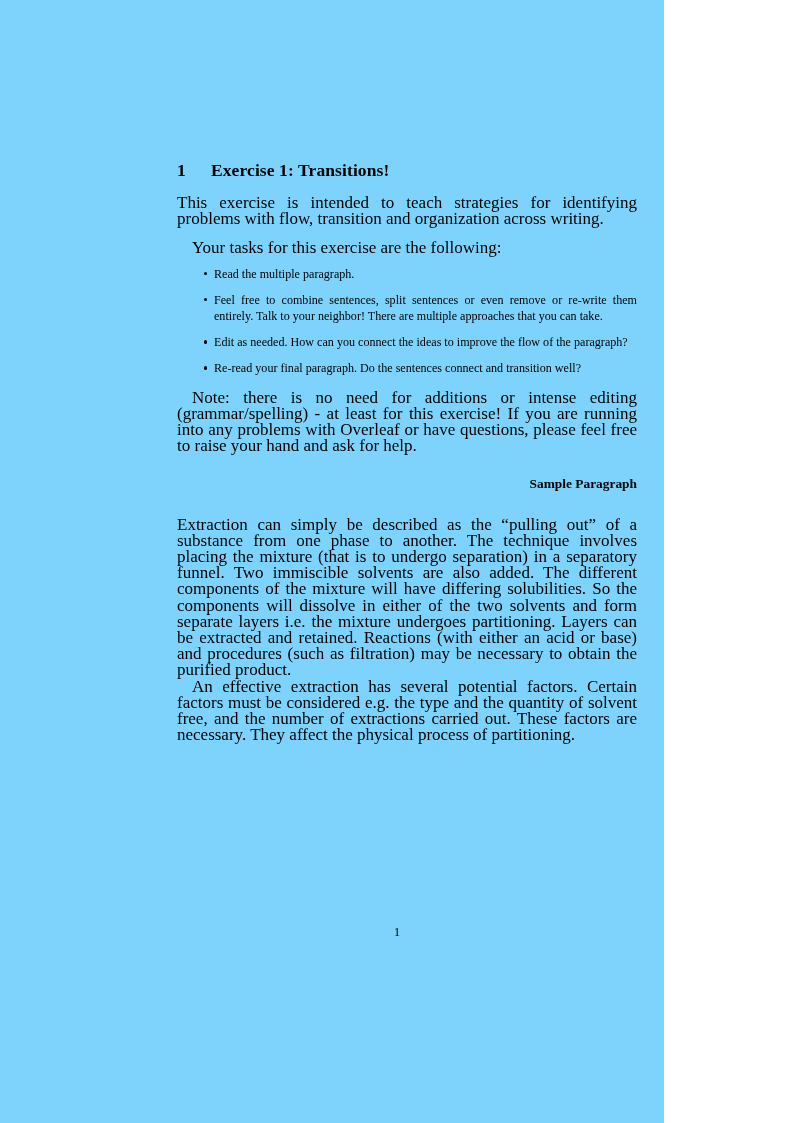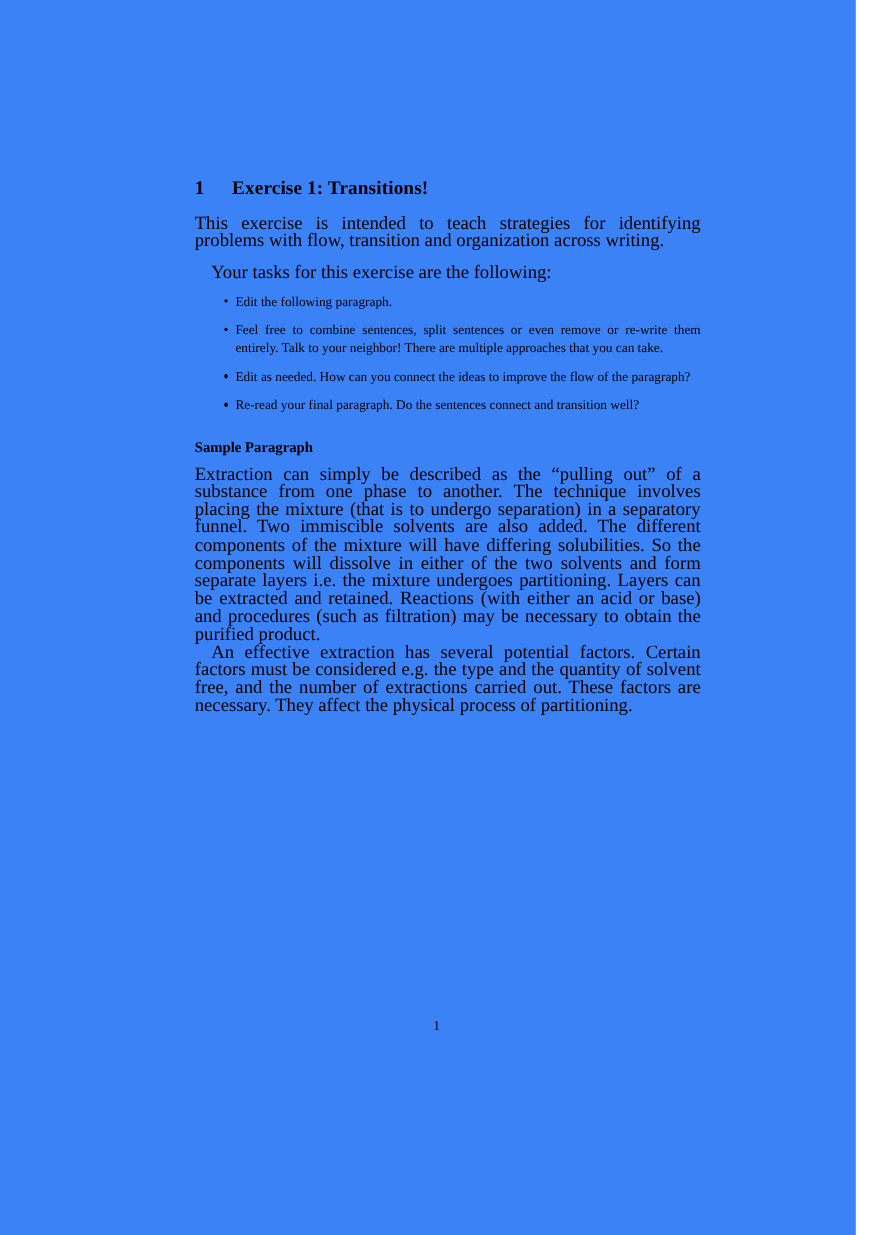--- a/index.html
+++ b/index.html
@@ -13,23 +13,23 @@
     position: relative;
     font-family: "Liberation Serif", "DejaVu Serif", serif;
     color: #000000;
     -webkit-font-smoothing: antialiased;
   }
 
   .page {
     position: absolute;
     left: 0;
     top: 0;
-    width: 778px;
+    width: 664px;
     height: 1123px;
-    background: #3b82f6;
+    background: #7dd3fc;
     overflow: hidden;
   }
 
   .content {
     position: absolute;
     left: 177px;
     top: 160px;
     width: 460px;
   }
 
@@ -45,21 +45,22 @@
   .section-heading .secnum {
     display: inline-block;
     min-width: 34px;
   }
 
   
   .subsection-heading {
     font-size: 13.4px;
     font-weight: bold;
     line-height: 1.2;
-    margin: 22px 0 8px 0;
+    margin: 22px 0 24px 0;
+    text-align: right;
   }
 
   
   p.body {
     font-size: 17px;
     line-height: 16.2px;
     text-align: justify;
     text-justify: inter-word;
     margin: 0;
     hyphens: none;
@@ -121,36 +122,37 @@
       <span class="secnum">1</span><span>Exercise 1: Transitions!</span>
     </h1>
 
     <p class="body">This exercise is intended to teach strategies for identifying problems with flow, transition and organization across writing.</p>
 
     <p class="body indent gap-before">Your tasks for this exercise are the following:</p>
 
     <ul class="tasks">
       <li>
         <span class="bullet"></span>
-        <span>Edit the following paragraph.</span>
+        <span>Read the multiple paragraph.</span>
       </li>
       <li>
         <span class="bullet"></span>
         <span>Feel free to combine sentences, split sentences or even remove or re-write them entirely. Talk to your neighbor! There are multiple approaches that you can take.</span>
       </li>
       <li>
         <span class="bullet"></span>
         <span>Edit as needed. How can you connect the ideas to improve the flow of the paragraph?</span>
       </li>
       <li>
         <span class="bullet"></span>
         <span>Re-read your final paragraph. Do the sentences connect and transition well?</span>
       </li>
     </ul>
 
+    <p class="body indent gap-before">Note: there is no need for additions or intense editing (grammar/spelling) - at least for this exercise! If you are running into any problems with Overleaf or have questions, please feel free to raise your hand and ask for help.</p>
 
     <h2 class="subsection-heading">Sample Paragraph</h2>
 
     <p class="body">Extraction can simply be described as the “pulling out” of a substance from one phase to another. The technique involves placing the mixture (that is to undergo separation) in a separatory funnel. Two immiscible solvents are also added. The different components of the mixture will have differing solubilities. So the components will dissolve in either of the two solvents and form separate layers i.e. the mixture undergoes partitioning. Layers can be extracted and retained. Reactions (with either an acid or base) and procedures (such as filtration) may be necessary to obtain the purified product.</p>
     <p class="body indent">An effective extraction has several potential factors. Certain factors must be considered e.g. the type and the quantity of solvent free, and the number of extractions carried out. These factors are necessary. They affect the physical process of partitioning.</p>
 
   </div>
 
   <div class="page-number">1</div>
 

